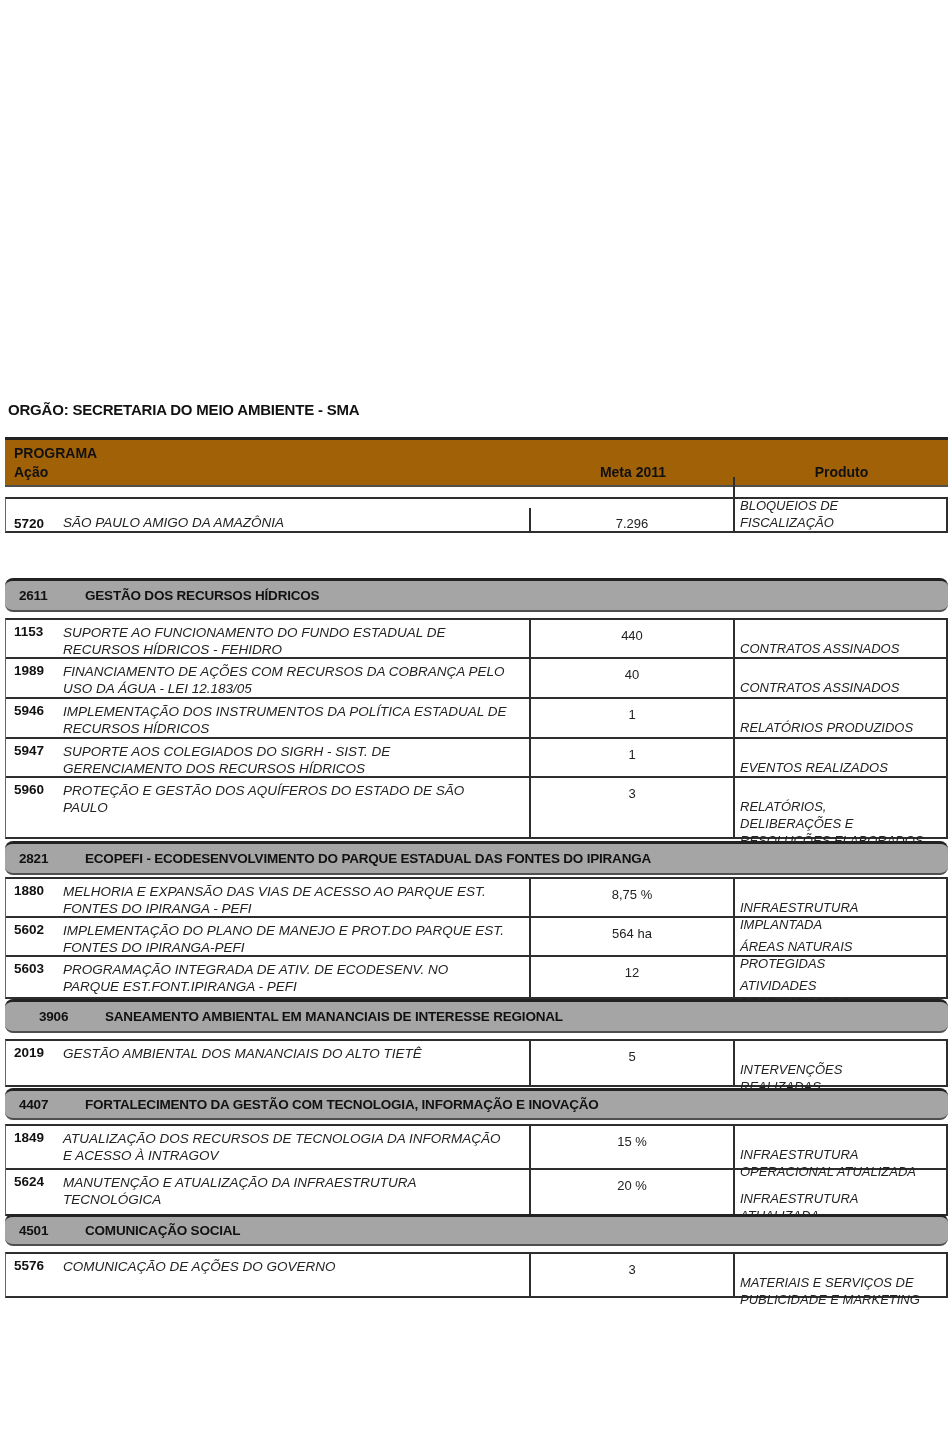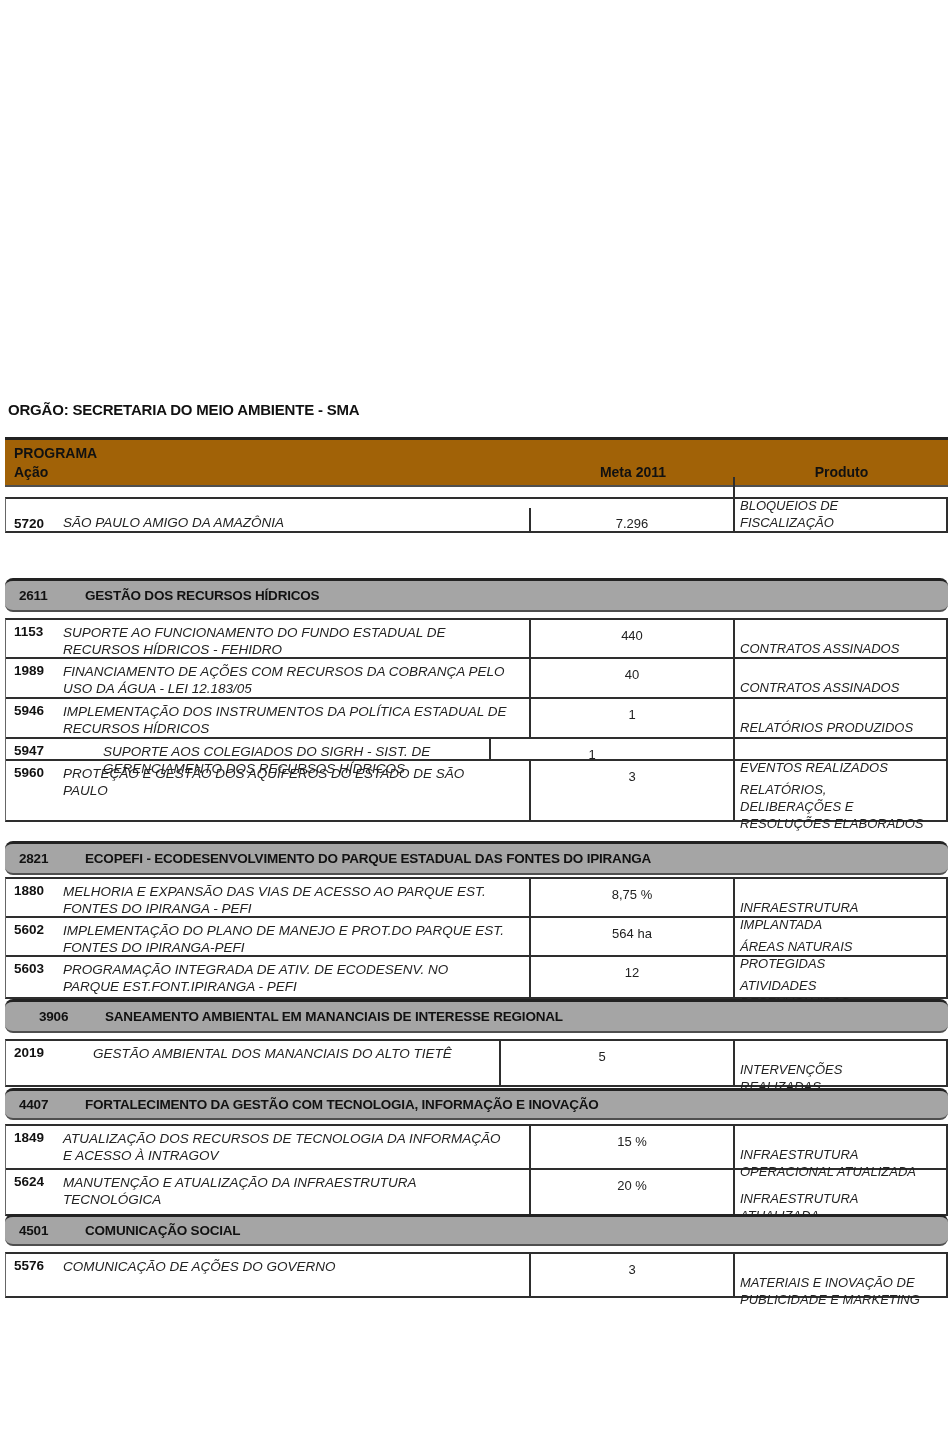--- a/index.html
+++ b/index.html
@@ -120,21 +120,21 @@
       <div class="c-meta">40</div>
       <div class="c-produto">CONTRATOS ASSINADOS</div>
     </div>
     <div class="row" style="height:40px;">
       <div class="c-code">5946</div>
       <div class="c-action">IMPLEMENTAÇÃO DOS INSTRUMENTOS DA POLÍTICA ESTADUAL DE
 RECURSOS HÍDRICOS</div>
       <div class="c-meta">1</div>
       <div class="c-produto">RELATÓRIOS PRODUZIDOS</div>
     </div>
-    <div class="row" style="height:22px;gap:40px;">
+    <div class="row" style="height:39px;">
       <div class="c-code">5947</div>
       <div class="c-action">SUPORTE AOS COLEGIADOS DO SIGRH - SIST. DE
 GERENCIAMENTO DOS RECURSOS HÍDRICOS</div>
       <div class="c-meta">1</div>
       <div class="c-produto">EVENTOS REALIZADOS</div>
     </div>
     <div class="row" style="height:59px;">
       <div class="c-code">5960</div>
       <div class="c-action">PROTEÇÃO E GESTÃO DOS AQUÍFEROS DO ESTADO DE SÃO
 PAULO</div>
@@ -174,21 +174,21 @@
       <div class="c-produto">ATIVIDADES
 DESENVOLVIDAS</div>
     </div>
   </div>
 
   <div class="secbar" style="top:999px;padding-left:20px;">
     <span class="sec-code">3906</span>
     <span class="sec-title">SANEAMENTO AMBIENTAL EM MANANCIAIS DE INTERESSE REGIONAL</span>
   </div>
   <div class="block" style="top:1039px;">
-    <div class="row" style="height:44px;gap:30px;">
+    <div class="row" style="height:44px;">
       <div class="c-code">2019</div>
       <div class="c-action">GESTÃO AMBIENTAL DOS MANANCIAIS DO ALTO TIETÊ</div>
       <div class="c-meta">5</div>
       <div class="c-produto">INTERVENÇÕES
 REALIZADAS</div>
     </div>
   </div>
 
   <div class="secbar" style="top:1088px; height:32px;">
     <span class="sec-code">4407</span>
@@ -215,18 +215,18 @@
 
   <div class="secbar" style="top:1214px; height:32px;">
     <span class="sec-code">4501</span>
     <span class="sec-title">COMUNICAÇÃO SOCIAL</span>
   </div>
   <div class="block" style="top:1252px;">
     <div class="row" style="height:42px;">
       <div class="c-code">5576</div>
       <div class="c-action">COMUNICAÇÃO DE AÇÕES DO GOVERNO</div>
       <div class="c-meta">3</div>
-      <div class="c-produto">MATERIAIS E INOVAÇÃO DE
+      <div class="c-produto">MATERIAIS E SERVIÇOS DE
 PUBLICIDADE E MARKETING</div>
     </div>
   </div>
 
 </div>
 
 </body></html>

